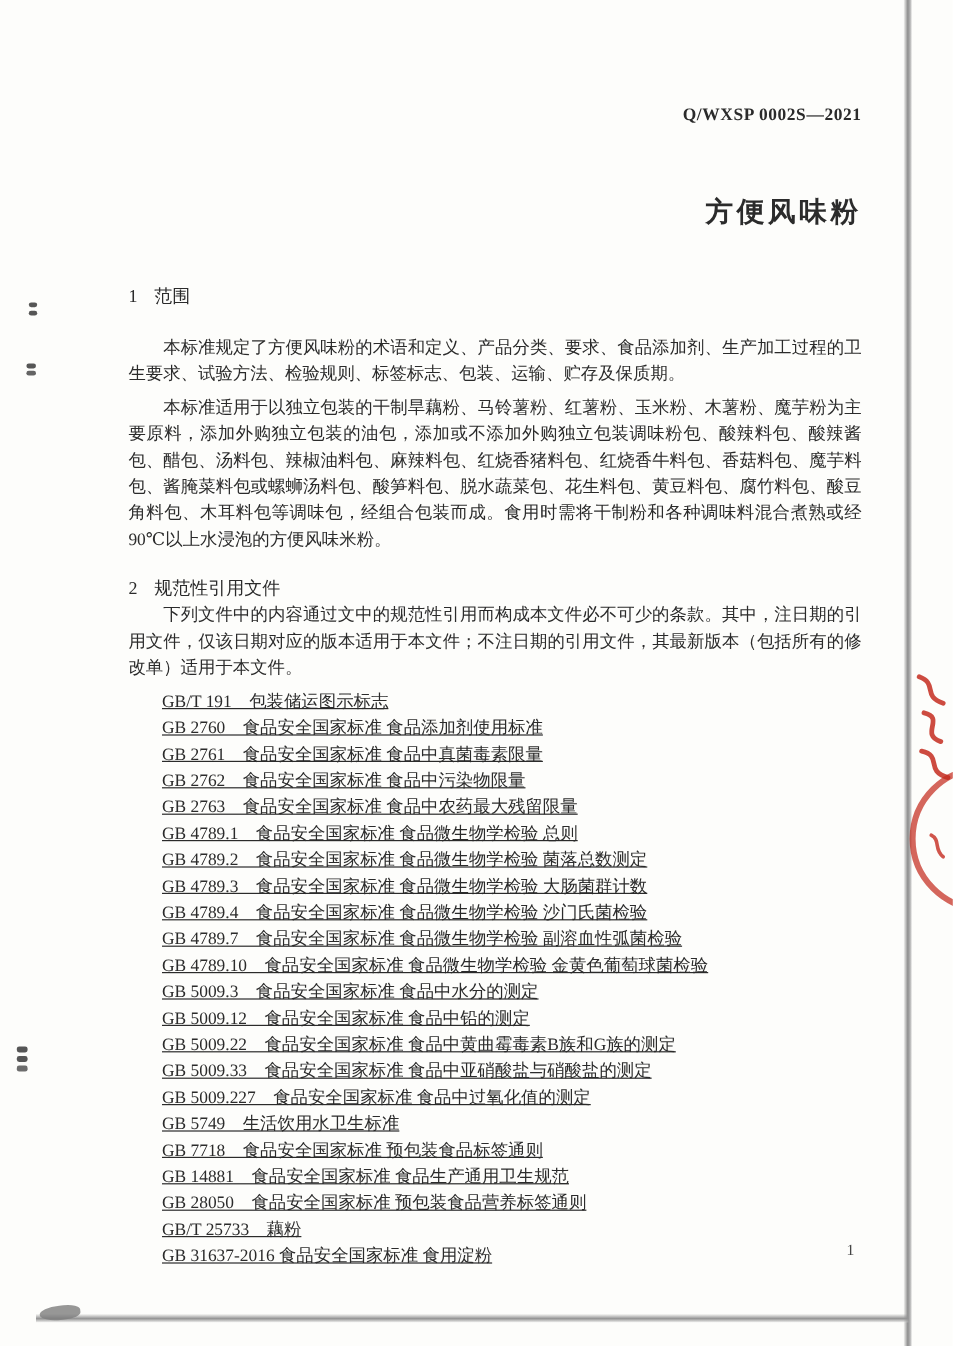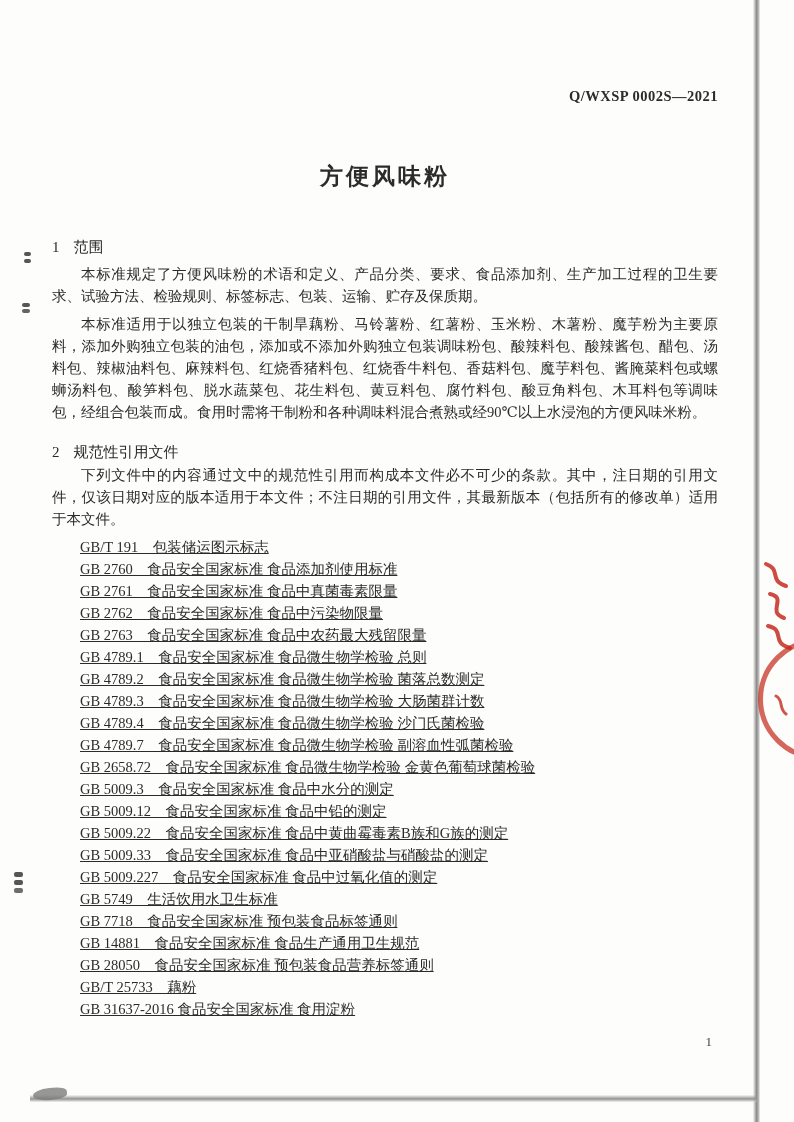--- a/index.html
+++ b/index.html
@@ -10,45 +10,45 @@
     color: #2b2b2b;
     position: relative;
     overflow: hidden;
   }
   .page {
     position: absolute; inset: 0;
     background: #fdfdfb;
   }
   .content {
     position: relative;
-    padding: 0 76px 0 52px;
+    padding: 0 76px 0 107px;
   }
   .doc-number {
     margin-top: 88px;
     text-align: right;
     font-size: 14.5px;
     letter-spacing: 0.5px;
     font-weight: 600;
   }
   .title {
     margin-top: 56px;
-    text-align: center;
+    text-align: right;
     font-size: 23px;
     font-weight: 700;
     letter-spacing: 3px;
   }
   .section-heading {
     margin-top: 46px;
     font-size: 15px;
     font-weight: 400;
   }
   .section-heading.second { margin-top: 20px; }
   .sec-num { margin-right: 14px; }
   .body-para {
-    margin-top: 6px;
+    margin-top: 22px;
     font-size: 14.5px;
     line-height: 22px;
     text-align: justify;
     text-indent: 2em;
   }
   .body-para.tight { margin-top: 6px; }
   .body-para.after-heading { margin-top: 2px; }
   .refs {
     margin-top: 6px;
     margin-left: 28px;
@@ -145,21 +145,21 @@
       <div class="ref">GB/T 191　包装储运图示标志</div>
       <div class="ref">GB 2760　食品安全国家标准 食品添加剂使用标准</div>
       <div class="ref">GB 2761　食品安全国家标准 食品中真菌毒素限量</div>
       <div class="ref">GB 2762　食品安全国家标准 食品中污染物限量</div>
       <div class="ref">GB 2763　食品安全国家标准 食品中农药最大残留限量</div>
       <div class="ref">GB 4789.1　食品安全国家标准 食品微生物学检验 总则</div>
       <div class="ref">GB 4789.2　食品安全国家标准 食品微生物学检验 菌落总数测定</div>
       <div class="ref">GB 4789.3　食品安全国家标准 食品微生物学检验 大肠菌群计数</div>
       <div class="ref">GB 4789.4　食品安全国家标准 食品微生物学检验 沙门氏菌检验</div>
       <div class="ref">GB 4789.7　食品安全国家标准 食品微生物学检验 副溶血性弧菌检验</div>
-      <div class="ref">GB 2658.72　食品安全国家标准 食品微生物学检验 金黄色葡萄球菌检验</div>
+      <div class="ref">GB 4789.10　食品安全国家标准 食品微生物学检验 金黄色葡萄球菌检验</div>
       <div class="ref">GB 5009.3　食品安全国家标准 食品中水分的测定</div>
       <div class="ref">GB 5009.12　食品安全国家标准 食品中铅的测定</div>
       <div class="ref">GB 5009.22　食品安全国家标准 食品中黄曲霉毒素B族和G族的测定</div>
       <div class="ref">GB 5009.33　食品安全国家标准 食品中亚硝酸盐与硝酸盐的测定</div>
       <div class="ref">GB 5009.227　食品安全国家标准 食品中过氧化值的测定</div>
       <div class="ref">GB 5749　生活饮用水卫生标准</div>
       <div class="ref">GB 7718　食品安全国家标准 预包装食品标签通则</div>
       <div class="ref">GB 14881　食品安全国家标准 食品生产通用卫生规范</div>
       <div class="ref">GB 28050　食品安全国家标准 预包装食品营养标签通则</div>
       <div class="ref">GB/T 25733　藕粉</div>

